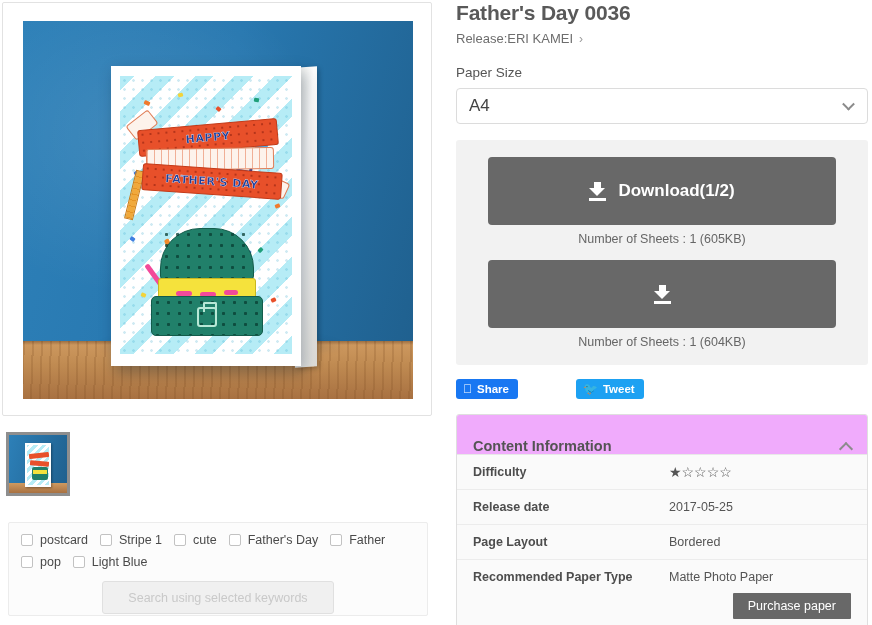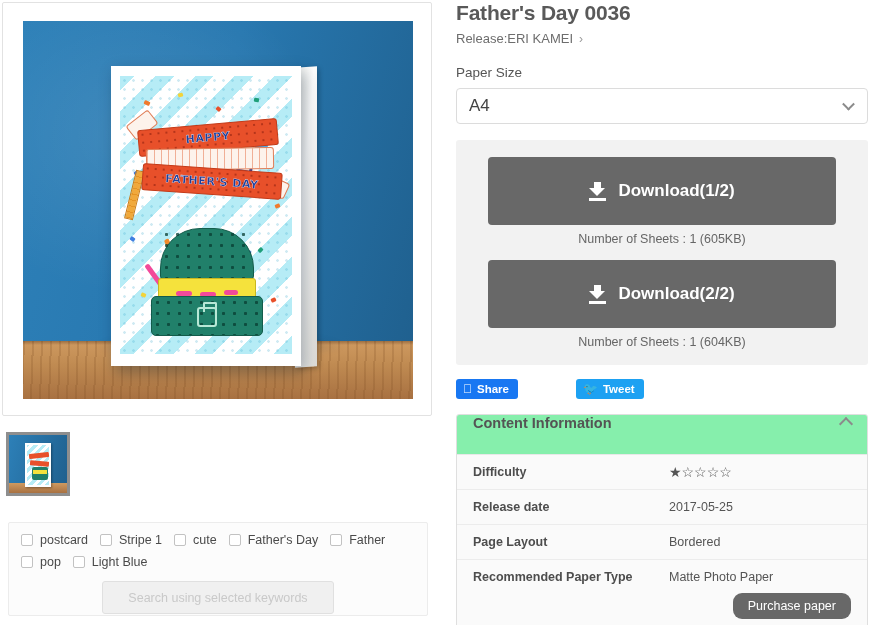--- a/index.html
+++ b/index.html
@@ -304,43 +304,43 @@
   .fb { background: #1877f2; }
   .tw { background: #1da1f2; }
   .sicon { font-size: 12px; line-height: 1; }
 
   .info-card {
     margin-top: 15px;
     border: 1px solid #dfdfdf; border-radius: 3px;
     background: #fff; overflow: hidden;
   }
   .info-head {
-    height: 40px; display:flex; align-items:flex-start; justify-content:space-between;
+    height: 40px; display:flex; align-items:flex-end; justify-content:space-between;
     padding: 0 16px; border-bottom: 1px solid #e8e8e8;
-    background: #86efac; cursor: pointer;
+    background: #f0abfc; cursor: pointer;
   }
   .info-head-title { font-size: 14.5px; font-weight: 700; color: #545454; }
   .chev-up {
     width: 10px; height: 10px;
     border-left: 2px solid #8b8b8b; border-top: 2px solid #8b8b8b;
     transform: rotate(45deg); margin-top: 4px;
   }
   .info-body { background: #fafafa; }
   .info-row {
     display: flex; align-items: flex-start;
     padding: 10px 16px; border-bottom: 1px solid #ececec;
     min-height: 33px;
   }
   .info-row:last-child { border-bottom: none; }
   .info-k { width: 196px; flex: 0 0 196px; font-size: 12.5px; font-weight: 700; color: #4d4d4d; }
   .info-v { flex: 1; font-size: 12.5px; color: #555; }
   .stars { font-size: 14px; color: #555; letter-spacing: 0px; line-height: 1; }
   .buy-btn {
     display: block; margin: 9px 0 0 auto;
-    background: #686868; color: #fff; border: none; border-radius: 9px;
+    background: #686868; color: #fff; border: none; border-radius: 1px;
     padding: 6px 15px; font-size: 12.5px;
     font-family: "Liberation Sans", sans-serif;
     cursor: pointer;
   }
 </style>
 </head>
 <body>
 
 <div class="page">
 
@@ -498,21 +498,20 @@
       <p class="sheets">Number of Sheets : 1 (605KB)</p>
 
       <div class="dl-gap"></div>
 
       <button class="dl-btn">
         <span class="dl-icon">
           <span class="stem"></span>
             <span class="head"></span>
             <span class="base"></span>
         </span>
-        <span>Download(2/2)</span>
       </button>
       <p class="sheets">Number of Sheets : 1 (604KB)</p>
     </div>
 
     <div class="social">
       <span class="sbtn fb">
         <span class="sicon"></span>
         <span>Share</span>
       </span>
       <span class="sbtn tw">

